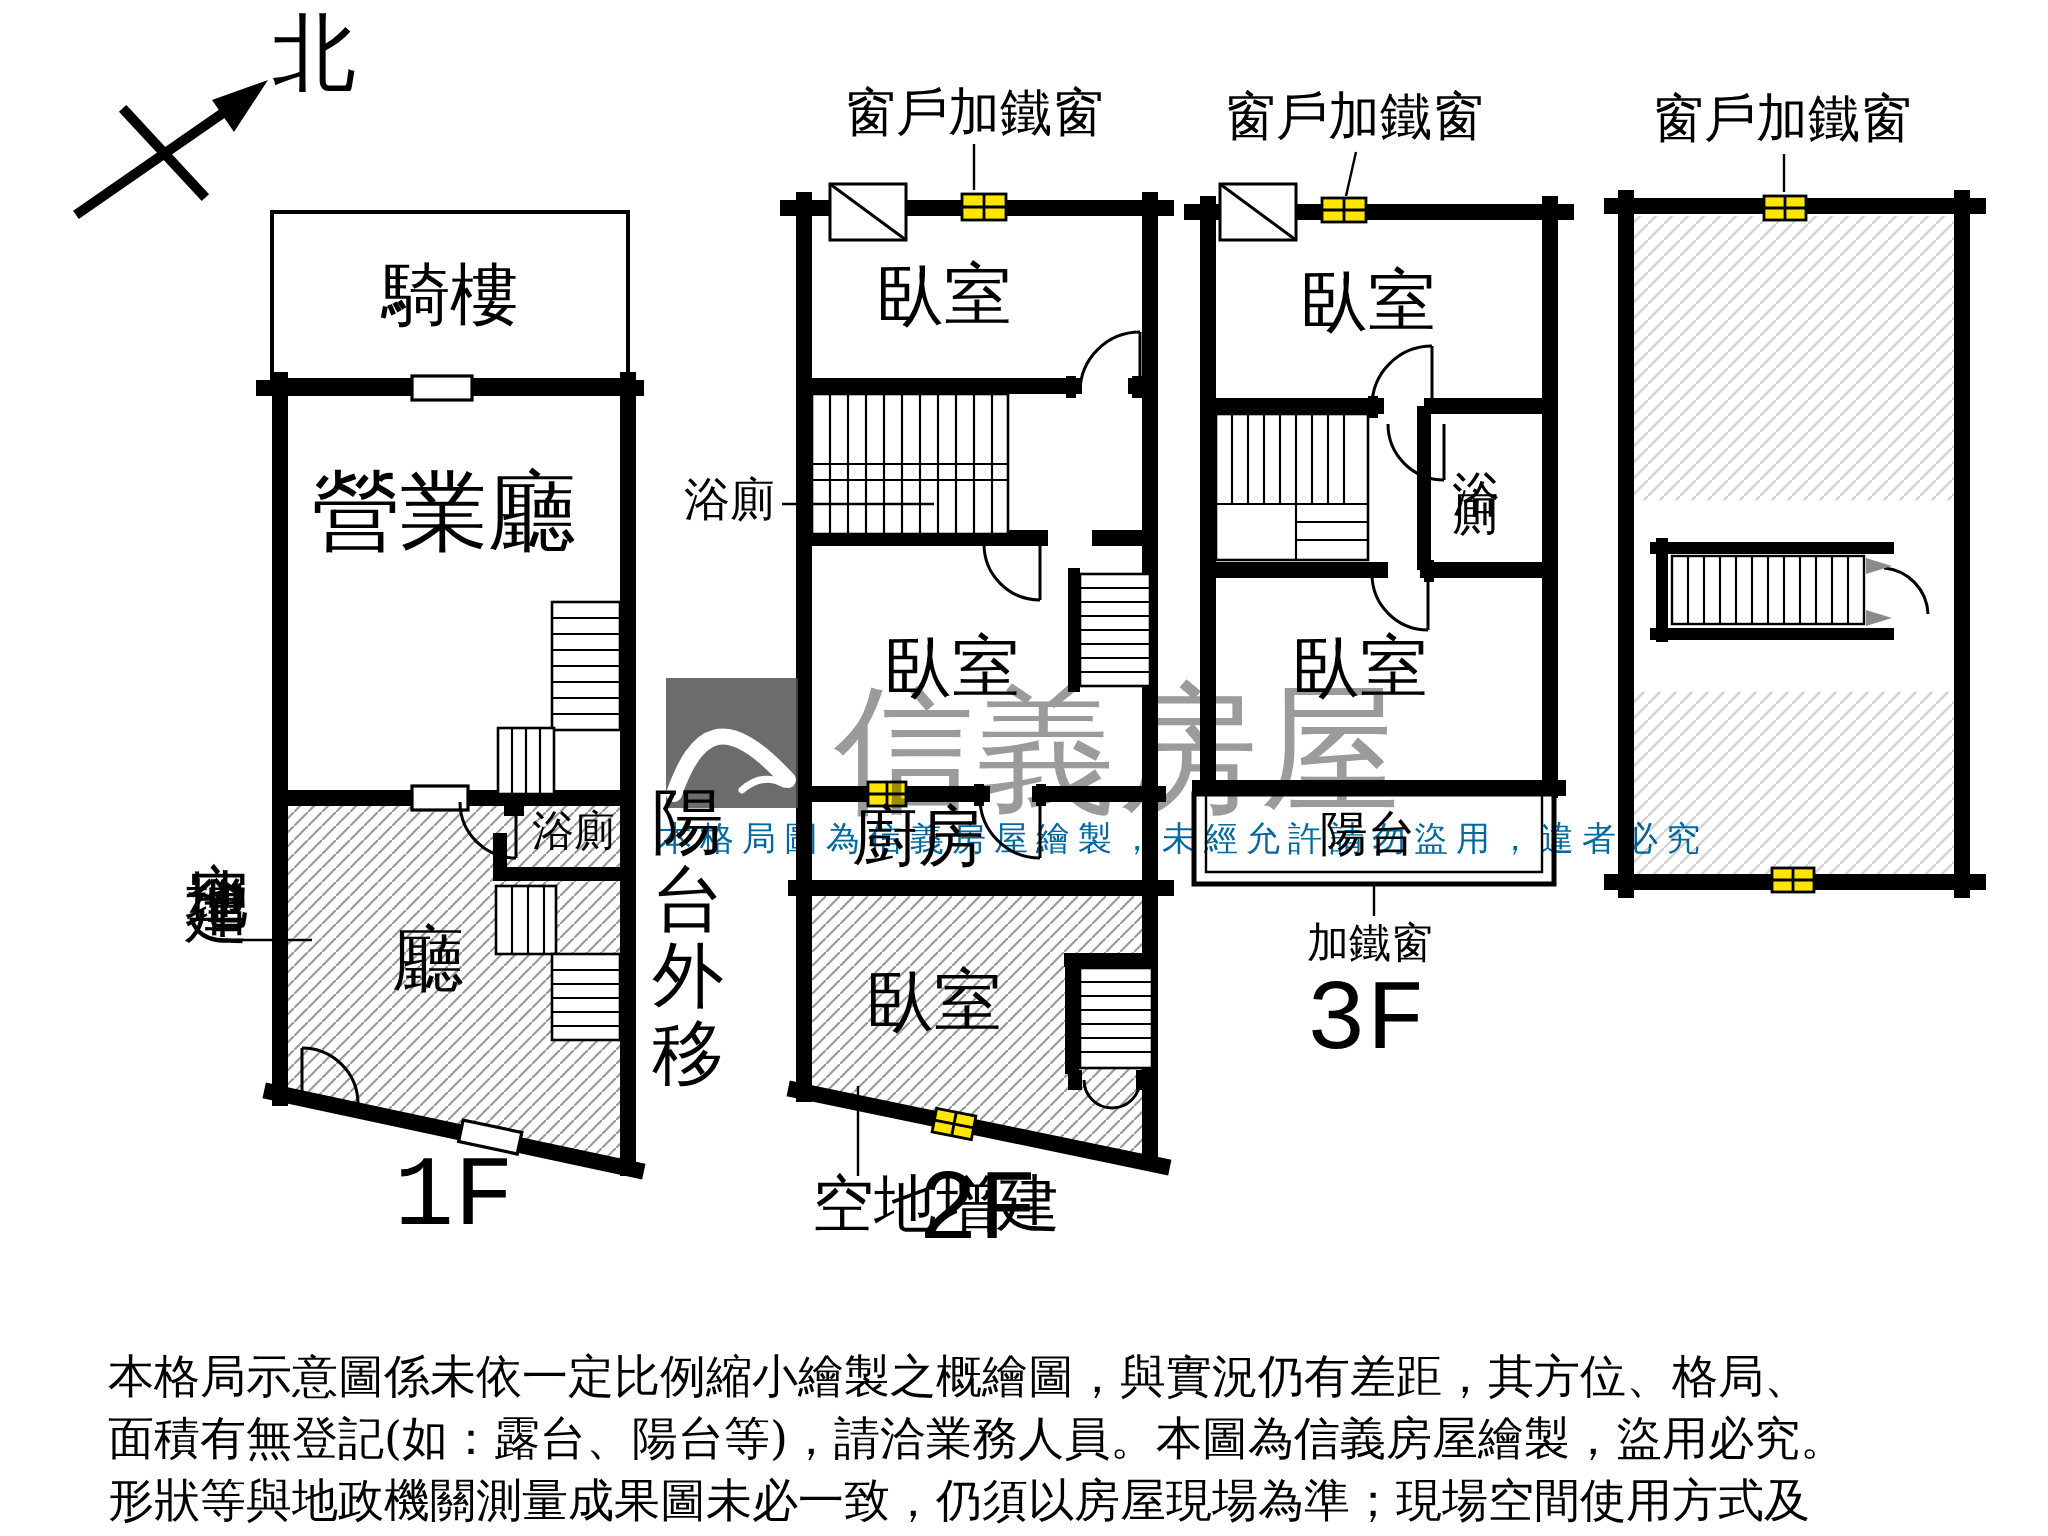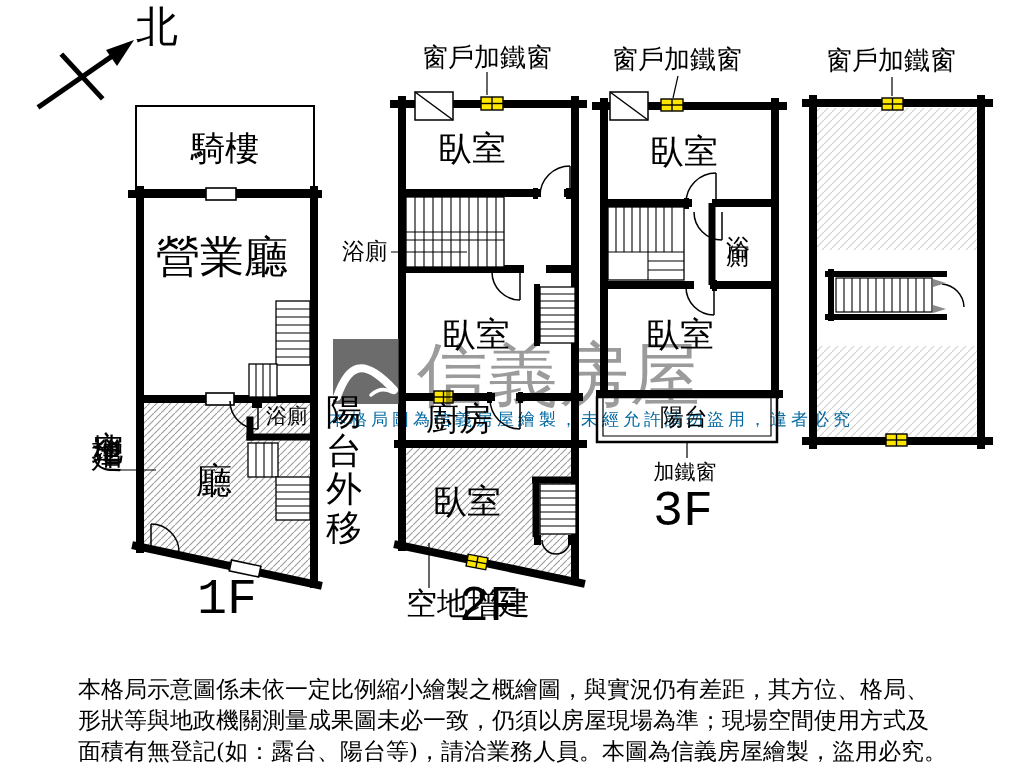--- a/index.html
+++ b/index.html
@@ -13,21 +13,21 @@
   .vert{writing-mode:vertical-rl;text-orientation:upright;white-space:normal;}
   .blk{white-space:normal;}
   #watermark-layer{position:absolute;left:0;top:0;width:1024px;height:768px;z-index:3;
        mix-blend-mode:multiply;pointer-events:none;}
   .wm-brand{position:absolute;left:417px;top:329px;font-size:70px;letter-spacing:1px;
        color:#9b9b9b;font-family:"DejaVu Serif","Liberation Serif",serif;white-space:nowrap;}
   .wm-notice{position:absolute;left:329px;top:408px;font-size:17px;letter-spacing:4px;
        color:#0369a1;font-family:"DejaVu Serif","Liberation Serif",serif;white-space:nowrap;}
   #disclaimer{position:absolute;left:54px;top:674px;width:950px;z-index:2;
        font-size:23px;line-height:31px;color:#000;}
-  #disclaimer span{display:block;white-space:nowrap;margin-left:24px;}
+  #disclaimer span{display:block;white-space:nowrap;}
 </style>
 </head>
 <body>
 
 <div id="canvas">
 
 <svg id="plan-svg" width="1024" height="768" viewBox="0 0 1024 768">
   <defs>
     <pattern id="h1" width="7" height="7" patternUnits="userSpaceOnUse">
       <line x1="0" y1="7" x2="7" y2="0" stroke="#9a9a9a" stroke-width="1.1"></line>
@@ -338,17 +338,17 @@
 
 <div class="lbl ctr" style="left:891px;top:60px;font-size:26px;">窗戶加鐵窗</div>
 
 <div id="watermark-layer">
   <div class="wm-brand">信義房屋</div>
   <div class="wm-notice">本格局圖為信義房屋繪製，未經允許請勿盜用，違者必究</div>
 </div>
 
 <div id="disclaimer">
   <span>本格局示意圖係未依一定比例縮小繪製之概繪圖，與實況仍有差距，其方位、格局、</span>
+  <span>面積有無登記(如：露台、陽台等)，請洽業務人員。本圖為信義房屋繪製，盜用必究。</span>
   <span>形狀等與地政機關測量成果圖未必一致，仍須以房屋現場為準；現場空間使用方式及</span>
-  <span>面積有無登記(如：露台、陽台等)，請洽業務人員。本圖為信義房屋繪製，盜用必究。</span>
 </div>
 
 </div>
 
 </body></html>

